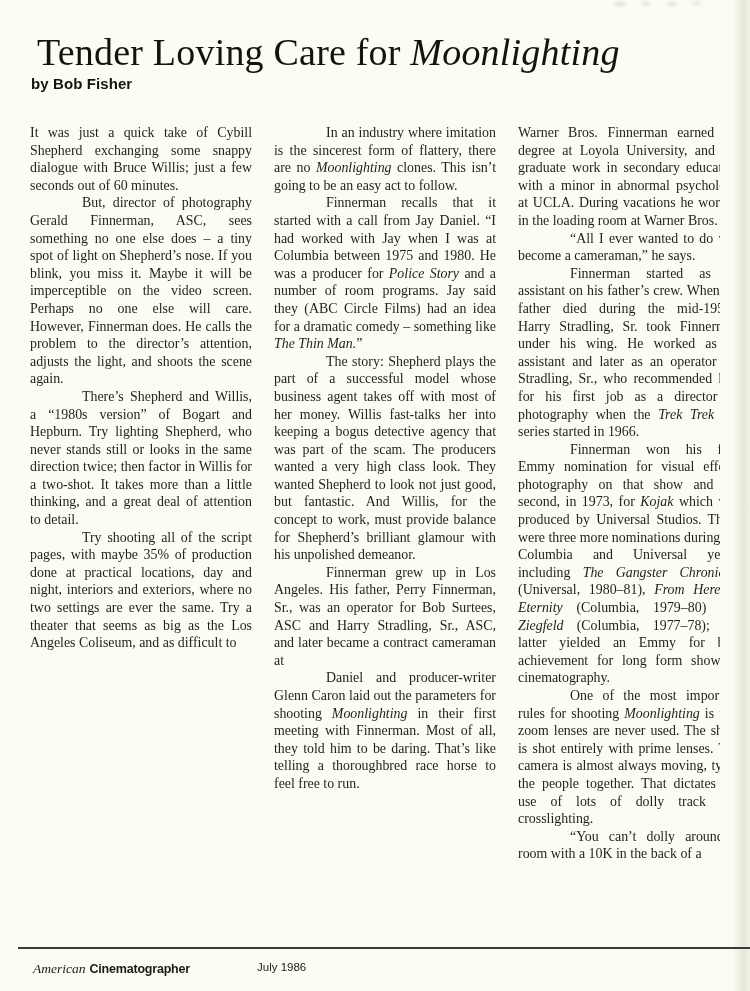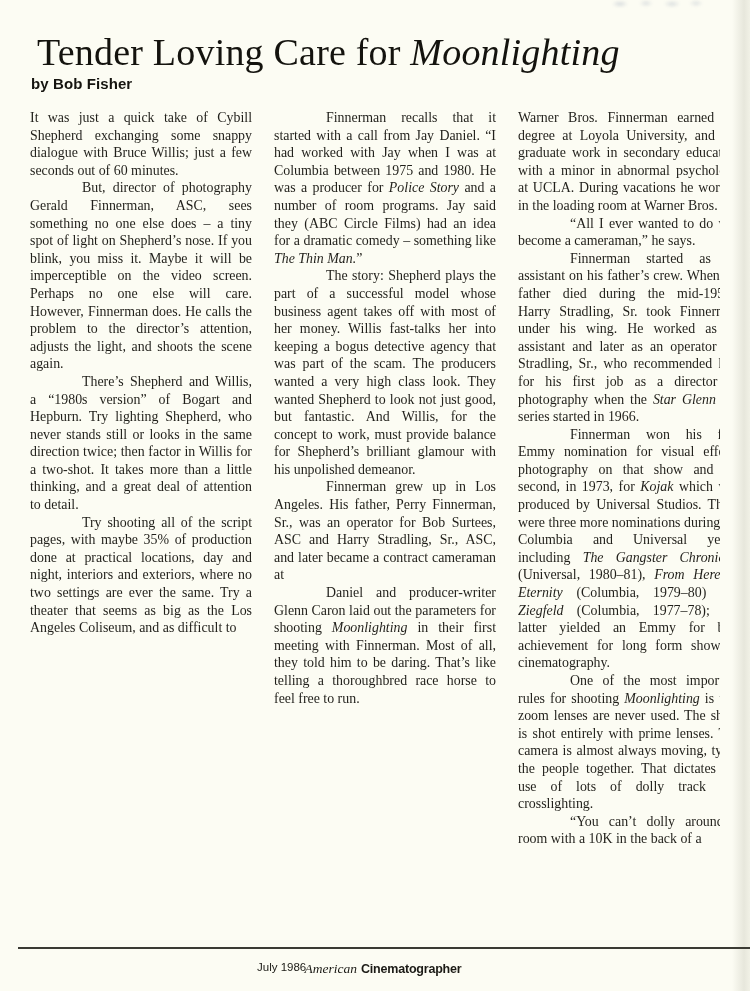--- a/index.html
+++ b/index.html
@@ -36,21 +36,21 @@
   }
   h1.title em { font-style: italic; }
   .byline {
     position: absolute; left: 31px; top: 75px;
     font-family: "Liberation Sans", sans-serif;
     font-weight: 700; font-size: 15px;
     color: #15140f;
     letter-spacing: 0.1px;
   }
   .columns {
-    position: absolute; left: 30px; top: 109px;
+    position: absolute; left: 30px; top: 124px;
     width: 690px; height: 812px;
     display: flex; gap: 22px;
     overflow: hidden;
   }
   .col {
     flex: 0 0 222px; width: 222px;
     font-family: "Liberation Serif", serif;
     font-size: 13.9px; line-height: 17.6px;
     text-align: justify;
     color: #201f1a;
@@ -60,21 +60,20 @@
   .col em { font-style: italic; }
   .footer-rule {
     position: absolute; left: 18px; top: 947px;
     width: 732px; height: 2px;
     background: #3a3a33;
   }
   .footer {
     position: absolute; left: 33px; top: 959px;
     width: 700px; height: 20px;
     color: #1b1a15;
-    text-align: center;
   }
   .mag-italic {
     font-family: "Liberation Serif", serif;
     font-style: italic; font-size: 13.5px;
   }
   .mag-bold {
     font-family: "Liberation Sans", sans-serif;
     font-weight: 700; font-size: 12.5px; letter-spacing: -0.2px;
   }
   .issue {
@@ -95,29 +94,30 @@
   <div class="byline">by Bob Fisher</div>
 
   <div class="columns">
     <div class="col">
         <p class=""><span>It was just a quick take of Cybill Shepherd exchanging some snappy dialogue with Bruce Willis; just a few seconds out of 60 minutes.</span></p>
         <p class="indent"><span>But, director of photography Gerald Finnerman, ASC, sees something no one else does – a tiny spot of light on Shepherd’s nose. If you blink, you miss it. Maybe it will be imperceptible on the video screen. Perhaps no one else will care. However, Finnerman does. He calls the problem to the director’s attention, adjusts the light, and shoots the scene again.</span></p>
         <p class="indent"><span>There’s Shepherd and Willis, a “1980s version” of Bogart and Hepburn. Try lighting Shepherd, who never stands still or looks in the same direction twice; then factor in Willis for a two-shot. It takes more than a little thinking, and a great deal of attention to detail.</span></p>
         <p class="indent"><span>Try shooting all of the script pages, with maybe 35% of production done at practical locations, day and night, interiors and exteriors, where no two settings are ever the same. Try a theater that seems as big as the Los Angeles Coliseum, and as difficult to</span></p>
       </div>
     <div class="col">
+        <p class="indent"><span>In an industry where imitation is the sincerest form of flattery, there are no </span><em>Moonlighting</em><span> clones. This isn’t going to be an easy act to follow.</span></p>
         <p class="indent"><span>Finnerman recalls that it started with a call from Jay Daniel. “I had worked with Jay when I was at Columbia between 1975 and 1980. He was a producer for </span><em>Police Story</em><span> and a number of room programs. Jay said they (ABC Circle Films) had an idea for a dramatic comedy – something like </span><em>The Thin Man.</em><span>”</span></p>
         <p class="indent"><span>The story: Shepherd plays the part of a successful model whose business agent takes off with most of her money. Willis fast-talks her into keeping a bogus detective agency that was part of the scam. The producers wanted a very high class look. They wanted Shepherd to look not just good, but fantastic. And Willis, for the concept to work, must provide balance for Shepherd’s brilliant glamour with his unpolished demeanor.</span></p>
         <p class="indent"><span>Finnerman grew up in Los Angeles. His father, Perry Finnerman, Sr., was an operator for Bob Surtees, ASC and Harry Stradling, Sr., ASC, and later became a contract cameraman at</span></p>
         <p class="indent"><span>Daniel and producer-writer Glenn Caron laid out the parameters for shooting </span><em>Moonlighting</em><span> in their first meeting with Finnerman. Most of all, they told him to be daring. That’s like telling a thoroughbred race horse to feel free to run.</span></p>
       </div>
     <div class="col">
         <p class=""><span>Warner Bros. Finnerman earned his degree at Loyola University, and did graduate work in secondary education with a minor in abnormal psychology at UCLA. During vacations he worked in the loading room at Warner Bros.</span></p>
         <p class="indent"><span>“All I ever wanted to do was become a cameraman,” he says.</span></p>
-        <p class="indent"><span>Finnerman started as an assistant on his father’s crew. When his father died during the mid-1950s, Harry Stradling, Sr. took Finnerman under his wing. He worked as an assistant and later as an operator for Stradling, Sr., who recommended him for his first job as a director of photography when the </span><em>Star Glenn</em><span> TV series started in 1966.</span></p>
+        <p class="indent"><span>Finnerman started as an assistant on his father’s crew. When his father died during the mid-1950s, Harry Stradling, Sr. took Finnerman under his wing. He worked as an assistant and later as an operator for Stradling, Sr., who recommended him for his first job as a director of photography when the </span><em>Trek Trek</em><span> TV series started in 1966.</span></p>
         <p class="indent"><span>Finnerman won his first Emmy nomination for visual effects photography on that show and his second, in 1973, for </span><em>Kojak</em><span> which was produced by Universal Studios. There were three more nominations during his Columbia and Universal years, including </span><em>The Gangster Chronicles</em><span> (Universal, 1980–81), </span><em>From Here to Eternity</em><span> (Columbia, 1979–80) and </span><em>Ziegfeld</em><span> (Columbia, 1977–78); the latter yielded an Emmy for best achievement for long form show in cinematography.</span></p>
         <p class="indent"><span>One of the most important rules for shooting </span><em>Moonlighting</em><span> is that zoom lenses are never used. The show is shot entirely with prime lenses. The camera is almost always moving, tying the people together. That dictates the use of lots of dolly track and crosslighting.</span></p>
         <p class="indent"><span>“You can’t dolly around a room with a 10K in the back of a</span></p>
       </div>
   </div>
 
   <div class="footer-rule"></div>
 
   <div class="footer">
     <span class="mag-italic">American</span>

